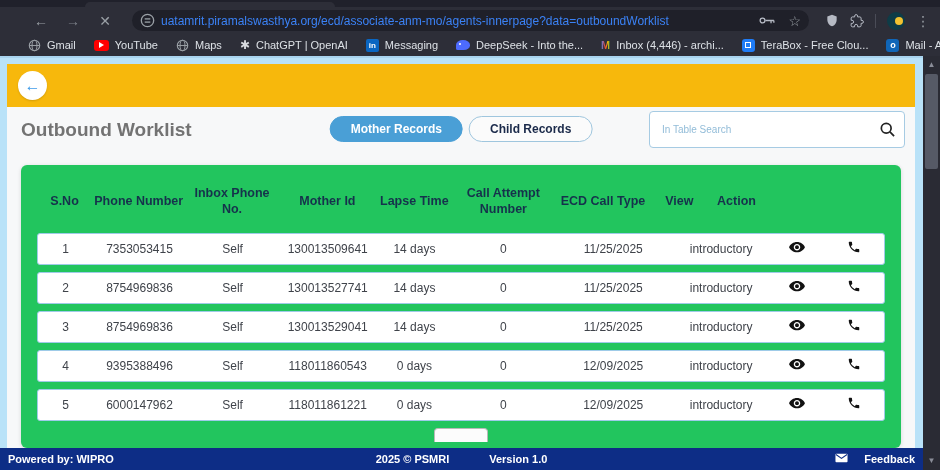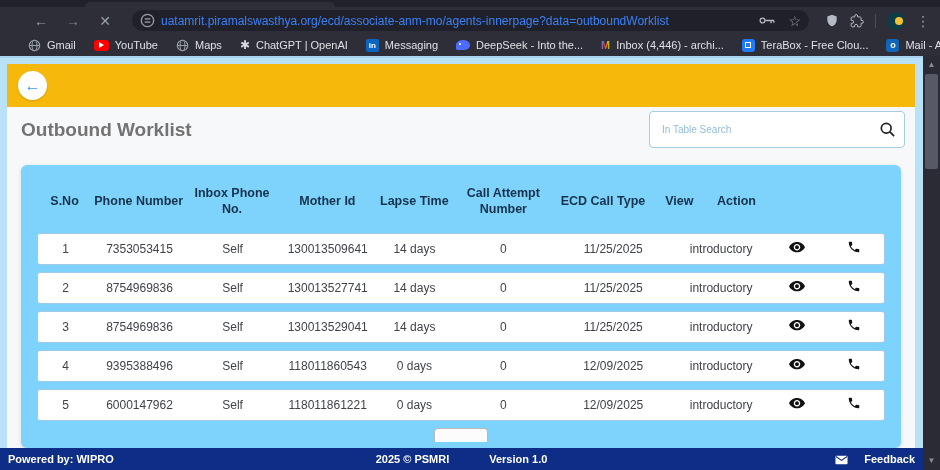--- a/index.html
+++ b/index.html
@@ -53,35 +53,35 @@
   .page-title { position:absolute; left:14px; top:12px; font-size:19px; font-weight:bold; color:#737373; }
   .seg { position:absolute; left:50%; transform:translateX(-50%); top:9px; display:flex; gap:6px; }
   .seg .btn { height:26px; border-radius:16px; font-size:12px; font-weight:bold; padding:0 20px; cursor:pointer; font-family:"Liberation Sans",sans-serif; }
   .btn-mother { background:#4a9fd6; border:1px solid #4a9fd6; color:#fff; }
   .btn-child { background:#fbfbfb; border:1.5px solid #9fc6de; color:#1b2a4a; }
   .search-wrap { position:absolute; right:10px; top:4px; width:256px; height:37px; }
   .search-input { width:100%; height:100%; border:1px solid #a6cbe3; border-radius:4px; background:#fff; padding:0 34px 0 12px; font-size:10px; color:#1b2a4a; font-family:"Liberation Sans",sans-serif; }
   .search-input::placeholder { color:#92bcd8; }
   .search-ic { position:absolute; right:9px; top:10px; }
 
-  .card { margin:8px 14px 0 14px; background:#7dd3fc; border-radius:6px; box-shadow:0 1px 4px rgba(0,0,0,.13); padding:0 16px 6px 16px; }
+  .card { margin:8px 14px 0 14px; background:#22c55e; border-radius:6px; box-shadow:0 1px 4px rgba(0,0,0,.13); padding:0 16px 6px 16px; }
   .thead { display:flex; align-items:center; padding:20px 0 15px 0; }
   .th { font-size:12.5px; font-weight:bold; color:#16324c; text-align:center; line-height:1.3; }
   .trow { display:flex; align-items:center; height:32px; border:1px solid #9fcbe8; border-radius:3px; margin-bottom:7px; background:#fff; }
   .c { font-size:12px; color:#3f434a; text-align:center; }
   .col0{width:6.5%} .col1{width:11%} .col2{width:11%} .col3{width:11.5%} .col4{width:9%}
   .col5{width:12%} .col6{width:14%} .col7{width:11.5%} .col8{width:6.5%} .col9{width:7%}
   .icon-btn { background:none; border:none; cursor:pointer; padding:0; line-height:0; }
   .pag-stub { width:54px; height:14px; margin:3px auto 0 auto; background:#fcfcfc; border:1px solid #b9b9b9; border-bottom:none; border-radius:4px 4px 0 0; }
 
   
   .footer { position:absolute; bottom:0; left:0; right:17px; height:22px; background:#0d2d86; display:flex; align-items:center; color:#fff; font-size:11px; padding:0 8px; }
   .f-left { font-weight:bold; }
   .f-center { position:absolute; left:50%; transform:translateX(-50%); display:flex; gap:40px; font-weight:bold; }
-  .f-right { margin-left:auto; display:flex; align-items:flex-end; gap:16px; font-weight:bold; }
+  .f-right { margin-left:auto; display:flex; align-items:flex-start; gap:16px; font-weight:bold; }
 
   
   .scrollbar { position:absolute; right:0; top:56px; bottom:0; width:17px; background:#2a2b34; z-index:5; }
   .sb-arrow { position:absolute; left:0; width:17px; text-align:center; color:#8a8d98; font-size:8px; line-height:1; }
   .sb-up { top:5px; } .sb-down { bottom:5px; }
   .sb-thumb { position:absolute; left:2px; right:2px; top:18px; height:95px; background:#565a66; border-radius:2px; }
 </style>
 </head>
 <body>
 
@@ -184,20 +184,24 @@
 
 <div class="page">
   <div class="app">
 
     <div class="topbar">
       <button class="back-btn">←</button>
     </div>
 
     <div class="title-row">
       <div class="page-title">Outbound Worklist</div>
+      <div class="seg">
+        <button class="btn btn-mother">Mother Records</button>
+        <button class="btn btn-child">Child Records</button>
+      </div>
       <div class="search-wrap">
         <input class="search-input" type="text" placeholder="In Table Search" style="">
         <svg class="search-ic" width="17" height="17" viewBox="0 0 16 16">
           <circle cx="6.8" cy="6.8" r="4.6" fill="none" stroke="#222" stroke-width="1.6"></circle>
           <line x1="10.3" y1="10.3" x2="14.2" y2="14.2" stroke="#222" stroke-width="1.6"></line>
         </svg>
       </div>
     </div>
 
     <div class="card">

